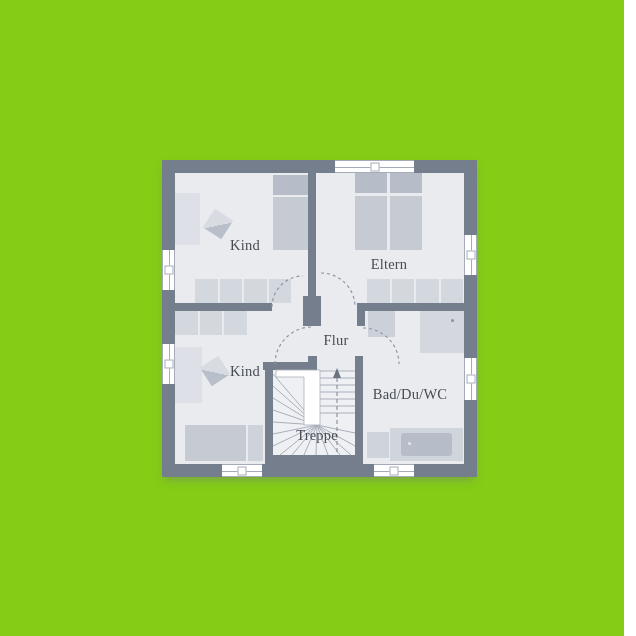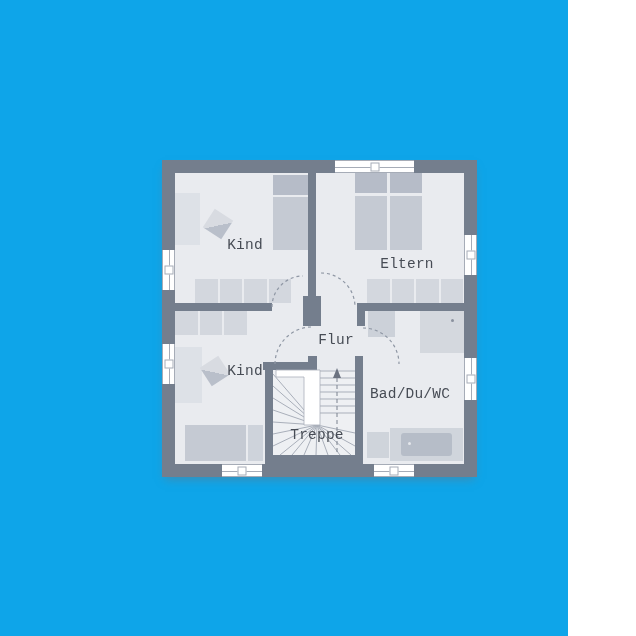--- a/index.html
+++ b/index.html
@@ -1,17 +1,17 @@
 <!DOCTYPE html>
 <html><head>
 <meta charset="utf-8">
 <style>
   html,body { margin:0; padding:0; background:#ffffff; }
-  .canvas { position:relative; width:568px; height:636px; background:#0ea5e9; overflow:hidden;
-            font-family:Liberation Mono, monospace; }
+  .canvas { position:relative; width:624px; height:636px; background:#84cc16; overflow:hidden;
+            font-family:Liberation Serif, serif; }
   .plan { position:absolute; left:162px; top:160px; width:315px; height:317px;
           background:#747e8d; box-shadow:0 5px 9px -3px rgba(110,116,128,0.55); }
   .interior { position:absolute; left:13px; top:13px; width:289px; height:291px; background:#e9ebef; }
   .wall { position:absolute; background:#747e8d; }
   .win { position:absolute; background:#ffffff; box-sizing:border-box; }
   .win.h { border-top:1px solid #a6acb7; border-bottom:1px solid #a6acb7; }
   .win.v { border-left:1px solid #a6acb7; border-right:1px solid #a6acb7; }
   .win .bar { position:absolute; background:#a6acb7; }
   .win.h .bar { left:0; right:0; top:50%; height:1px; }
   .win.v .bar { top:0; bottom:0; left:50%; width:1px; }
@@ -152,18 +152,18 @@
     </g>
     <g fill="none" stroke="#8f97a4" stroke-width="1.2" stroke-dasharray="3 3">
       <path d="M272,307 A31,31 0 0 1 303,276"></path>
       <path d="M321,273 A34,34 0 0 1 355,307"></path>
       <path d="M275,364 A37,37 0 0 1 312,327"></path>
       <path d="M363,328 A36,36 0 0 1 399,364"></path>
     </g>
   </svg>
 
   <div class="label" style="left:245px; top:245px;">Kind</div>
-  <div class="label" style="left:389px; top:264px;margin-left:18px;">Eltern</div>
+  <div class="label" style="left:389px; top:264px;">Eltern</div>
   <div class="label" style="left:336px; top:340px;">Flur</div>
   <div class="label" style="left:245px; top:371px;">Kind</div>
   <div class="label" style="left:410px; top:394px;">Bad/Du/WC</div>
   <div class="label" style="left:317px; top:435px;">Treppe</div>
 </div>
 
 </body></html>

